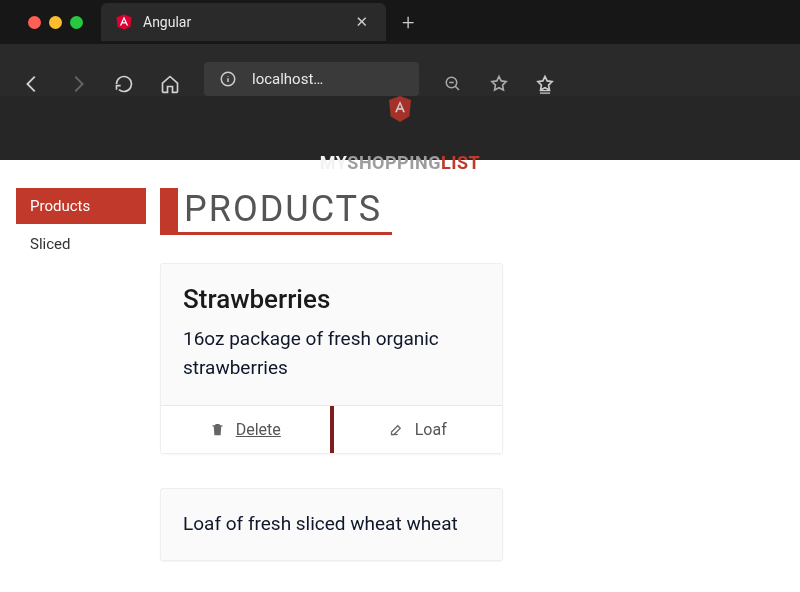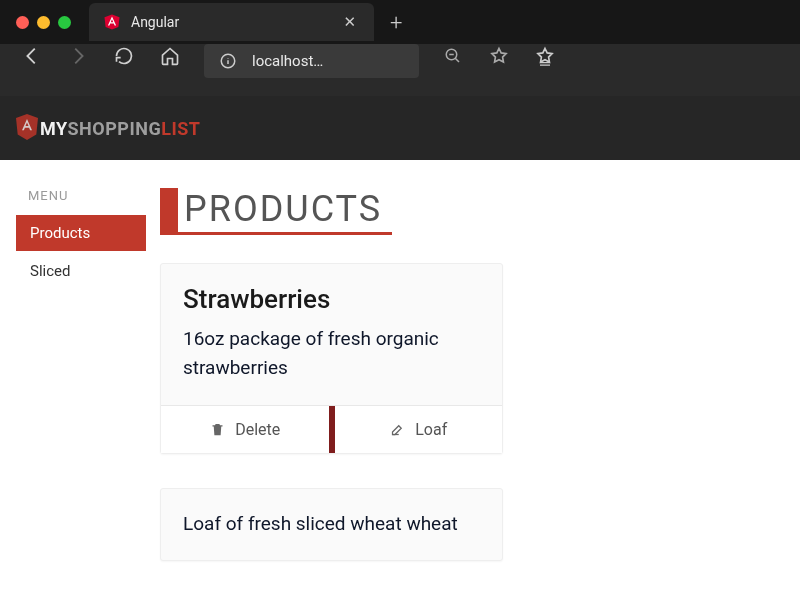--- a/index.html
+++ b/index.html
@@ -1,38 +1,38 @@
 <!DOCTYPE html>
 <html><head>
   <meta charset="utf-8">
   <style>
     * { margin: 0; padding: 0; box-sizing: border-box; }
     body { font-family: -apple-system, BlinkMacSystemFont, "Segoe UI", Roboto, sans-serif; background: #1a1a1a; width: 800px; height: 592px; overflow: hidden; }
 
     
     .browser-chrome { background: #1e1e1e; height: 160px; }
-    .tab-bar { height: 44px; display: flex; align-items: center; padding-left: 16px; background: #171717; }
+    .tab-bar { height: 44px; display: flex; align-items: center; padding-left: 28px; background: #171717; }
     .traffic-lights { display: flex; gap: 8px; margin-right: 18px; }
     .tl { width: 13px; height: 13px; border-radius: 50%; }
     .tl-red { background: #ff5f57; }
     .tl-yellow { background: #febc2e; }
     .tl-green { background: #28c840; }
     .tab { display: flex; align-items: center; background: #2a2a2a; height: 38px; padding: 0 14px; border-radius: 6px 6px 0 0; gap: 10px; min-width: 285px; }
     .ang-logo { width: 18px; height: 18px; display: flex; align-items: center; justify-content: center; }
     .tab-title { color: #e8e8e8; font-size: 14px; flex: 1; }
     .tab-close { color: #ccc; font-size: 15px; cursor: pointer; padding: 2px 4px; }
     .new-tab { color: #ccc; font-size: 22px; margin-left: 16px; cursor: pointer; font-weight: 300; }
 
-    .nav-bar { height: 52px; display: flex; align-items: flex-start; padding: 0 20px; gap: 22px; background: #2a2a2a; }
+    .nav-bar { height: 52px; display: flex; align-items: flex-end; padding: 0 20px; gap: 22px; background: #2a2a2a; }
     .nav-icon { color: #d0d0d0; width: 24px; height: 24px; display: flex; align-items: center; justify-content: center; cursor: pointer; }
     .nav-icon.dim { color: #666; cursor: default; }
     .url-bar { display: flex; align-items: center; background: #3a3a3a; border-radius: 4px; height: 34px; padding: 0 12px; gap: 12px; min-width: 215px; }
     .url-text { color: #e8e8e8; font-size: 15px; }
 
-    .app-header { height: 64px; background: #262626; display: flex; align-items: center; padding: 0 14px; gap: 0; }
+    .app-header { height: 64px; background: #262626; display: flex; align-items: center; padding: 0 14px; gap: 28px; flex-direction: column; }
     .shield { width: 26px; height: 30px; display: flex; align-items: center; justify-content: center; }
     .brand { font-size: 18px; font-weight: 700; letter-spacing: 0.5px; }
     .brand .b1 { color: #f2f2f2; }
     .brand .b2 { color: #9e9e9e; }
     .brand .b3 { color: #c0392b; }
 
     
     .page { background: #fff; height: calc(592px - 160px); display: flex; padding: 28px 16px 0 16px; }
     .sidebar { width: 130px; flex-shrink: 0; }
     .menu-label { color: #9a9a9a; font-size: 13px; letter-spacing: 1px; margin-bottom: 12px; padding-left: 12px; }
@@ -43,21 +43,21 @@
     .page-title-wrap { display: flex; align-items: stretch; margin-bottom: 28px; }
     .title-accent { width: 18px; background: #c0392b; }
     .page-title { font-size: 36px; color: #555; font-weight: 400; letter-spacing: 2px; padding-left: 6px; border-bottom: 3px solid #c0392b; padding-bottom: 2px; padding-right: 10px; }
 
     .card { background: #fafafa; border: 1px solid #eee; border-radius: 3px; width: 343px; margin-bottom: 34px; box-shadow: 0 1px 2px rgba(0,0,0,0.04); }
     .card-body { padding: 20px 22px 22px 22px; }
     .card-title { font-size: 26px; color: #1a1a1a; font-weight: 500; margin-bottom: 10px; }
     .card-desc { font-size: 19px; color: #0f172a; line-height: 1.55; }
     .card-actions { display: flex; border-top: 1px solid #e8e8e8; background: #fff; }
     .card-btn { flex: 1; padding: 14px 0; display: flex; align-items: center; justify-content: center; gap: 10px; color: #555; font-size: 16px; cursor: pointer; }
-    .card-btn:first-child { border-right: 6px solid #7f1d1d; }
+    .card-btn:first-child { border-right: 4px solid #7f1d1d; text-decoration: underline; }
     .btn-icon { width: 16px; height: 16px; display: flex; align-items: center; justify-content: center; color: #666; }
   </style>
 </head>
 <body>
 
 <div class="browser-chrome">
   <div class="tab-bar">
     <div class="traffic-lights">
       <div class="tl tl-red"></div>
       <div class="tl tl-yellow"></div>
@@ -134,21 +134,20 @@
         </svg>
     </span>
     <div class="brand">
       <span class="b1">MY</span><span class="b2">SHOPPING</span><span class="b3">LIST</span>
     </div>
   </div>
 </div>
 
 <div class="page">
   <div class="sidebar">
-    <div class="menu-label">MENU</div>
     <div class="menu-item active">Products</div>
     <div class="menu-item">Sliced</div>
   </div>
 
   <div class="main">
     <div class="page-title-wrap">
       <div class="title-accent"></div>
       <div class="page-title">PRODUCTS</div>
     </div>
 

